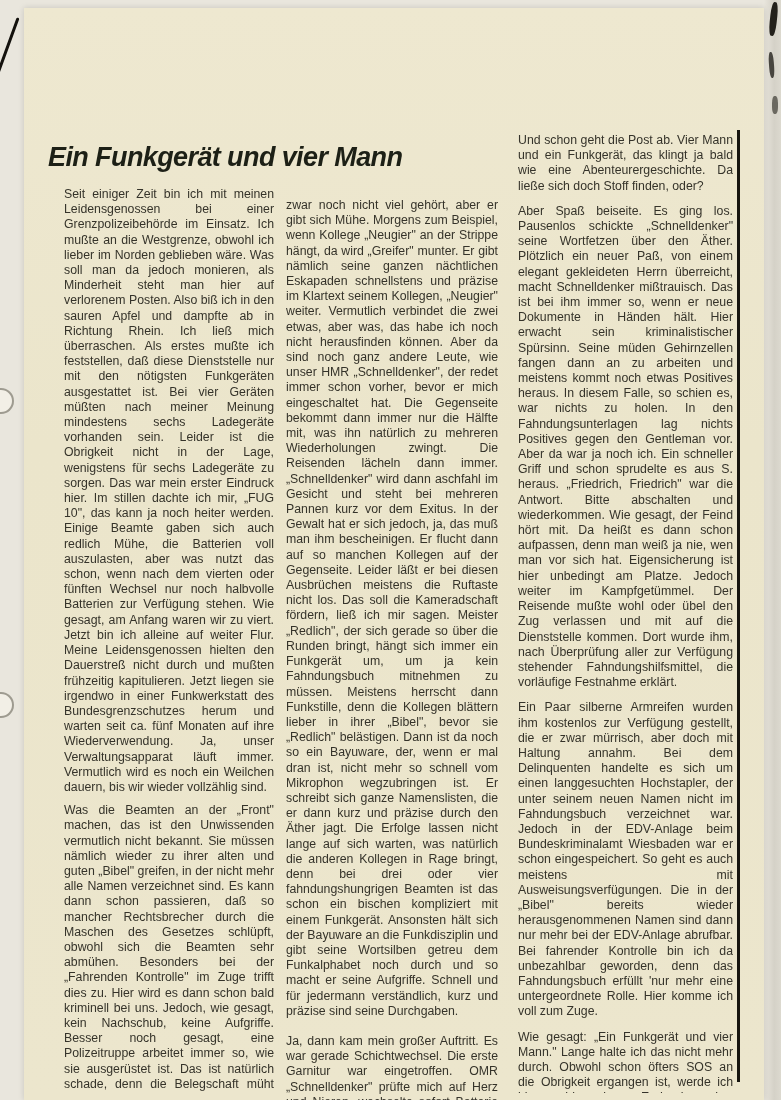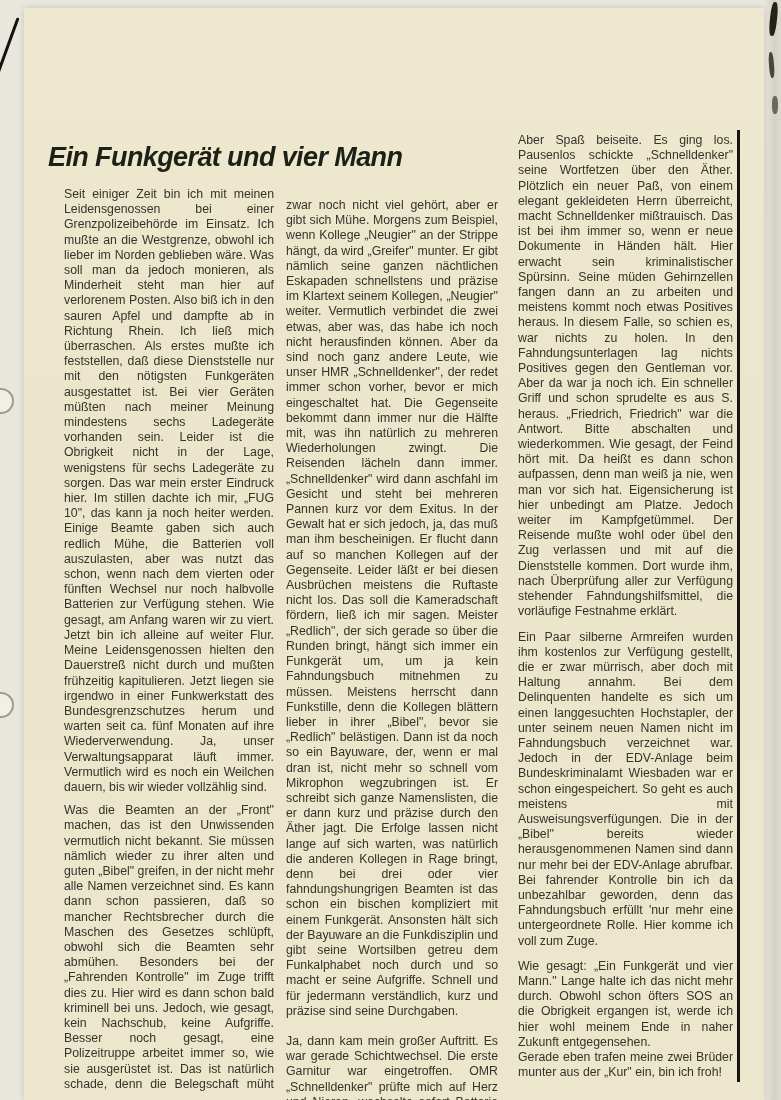--- a/index.html
+++ b/index.html
@@ -75,20 +75,21 @@
     <p class="para">Was die Beamten an der „Front" machen, das ist den Unwissenden vermutlich nicht bekannt. Sie müssen nämlich wieder zu ihrer alten und guten „Bibel" greifen, in der nicht mehr alle Namen verzeichnet sind. Es kann dann schon passieren, daß so mancher Rechtsbrecher durch die Maschen des Gesetzes schlüpft, obwohl sich die Beamten sehr abmühen. Besonders bei der „Fahrenden Kontrolle" im Zuge trifft dies zu. Hier wird es dann schon bald kriminell bei uns. Jedoch, wie gesagt, kein Nachschub, keine Aufgriffe. Besser noch gesagt, eine Polizeitruppe arbeitet immer so, wie sie ausgerüstet ist. Das ist natürlich schade, denn die Belegschaft müht sich redlich ab mit mir. Aber wem sage ich das!!!
 Da ist zum Beispiel unser HMR i. BGS „Greifer". An Statur ein richtiger Germane. Hände wie ein . . . na ja, lassen wir das, aber eine Stimme wie ein Opernsänger. Ja, das liebe ich bei ihm. Er trillert so richtig in meine Membrane, was die Gegenstelle nicht gerade erheitert. Beim dritten Versuch klappt es dann auch prima. Von Funkdisziplin hat er</p>
   </div>
 <div class="col col2">
     <p class="para">zwar noch nicht viel gehört, aber er gibt sich Mühe. Morgens zum Beispiel, wenn Kollege „Neugier" an der Strippe hängt, da wird „Greifer" munter. Er gibt nämlich seine ganzen nächtlichen Eskapaden schnellstens und präzise im Klartext seinem Kollegen, „Neugier" weiter. Vermutlich verbindet die zwei etwas, aber was, das habe ich noch nicht herausfinden können. Aber da sind noch ganz andere Leute, wie unser HMR „Schnelldenker", der redet immer schon vorher, bevor er mich eingeschaltet hat. Die Gegenseite bekommt dann immer nur die Hälfte mit, was ihn natürlich zu mehreren Wiederholungen zwingt. Die Reisenden lächeln dann immer. „Schnelldenker" wird dann aschfahl im Gesicht und steht bei mehreren Pannen kurz vor dem Exitus. In der Gewalt hat er sich jedoch, ja, das muß man ihm bescheinigen. Er flucht dann auf so manchen Kollegen auf der Gegenseite. Leider läßt er bei diesen Ausbrüchen meistens die Ruftaste nicht los. Das soll die Kameradschaft fördern, ließ ich mir sagen. Meister „Redlich", der sich gerade so über die Runden bringt, hängt sich immer ein Funkgerät um, um ja kein Fahndungsbuch mitnehmen zu müssen. Meistens herrscht dann Funkstille, denn die Kollegen blättern lieber in ihrer „Bibel", bevor sie „Redlich" belästigen. Dann ist da noch so ein Bayuware, der, wenn er mal dran ist, nicht mehr so schnell vom Mikrophon wegzubringen ist. Er schreibt sich ganze Namenslisten, die er dann kurz und präzise durch den Äther jagt. Die Erfolge lassen nicht lange auf sich warten, was natürlich die anderen Kollegen in Rage bringt, denn bei drei oder vier fahndungshungrigen Beamten ist das schon ein bischen kompliziert mit einem Funkgerät. Ansonsten hält sich der Bayuware an die Funkdisziplin und gibt seine Wortsilben getreu dem Funkalphabet noch durch und so macht er seine Aufgriffe. Schnell und für jedermann verständlich, kurz und präzise sind seine Durchgaben.</p>
     <p class="para">Ja, dann kam mein großer Auftritt. Es war gerade Schichtwechsel. Die erste Garnitur war eingetroffen. OMR „Schnelldenker" prüfte mich auf Herz und Nieren, wechselte sofort Batterie und schaltete mich auf den richtigen Kanal, denn er wird manchmal ungewollt verdreht. Die Verständigung ist dann gleich null. Die Gegenseite wird auf ihren Einsatz hin überprüft und schon geht's los. Argus 1 von Argus 3 bitte kommen. Ja, das ist richtige Musik für meine Membrane. Dann meldet sich</p>
   </div>
 
 <div class="col col3">
   <div>
+      <p class="para">Und schon geht die Post ab. Vier Mann und ein Funkgerät, das klingt ja bald wie eine Abenteurergeschichte. Da ließe sich doch Stoff finden, oder?</p>
       <p class="para">Aber Spaß beiseite. Es ging los. Pausenlos schickte „Schnelldenker" seine Wortfetzen über den Äther. Plötzlich ein neuer Paß, von einem elegant gekleideten Herrn überreicht, macht Schnelldenker mißtrauisch. Das ist bei ihm immer so, wenn er neue Dokumente in Händen hält. Hier erwacht sein kriminalistischer Spürsinn. Seine müden Gehirnzellen fangen dann an zu arbeiten und meistens kommt noch etwas Positives heraus. In diesem Falle, so schien es, war nichts zu holen. In den Fahndungsunterlagen lag nichts Positives gegen den Gentleman vor. Aber da war ja noch ich. Ein schneller Griff und schon sprudelte es aus S. heraus. „Friedrich, Friedrich" war die Antwort. Bitte abschalten und wiederkommen. Wie gesagt, der Feind hört mit. Da heißt es dann schon aufpassen, denn man weiß ja nie, wen man vor sich hat. Eigensicherung ist hier unbedingt am Platze. Jedoch weiter im Kampfgetümmel. Der Reisende mußte wohl oder übel den Zug verlassen und mit auf die Dienststelle kommen. Dort wurde ihm, nach Überprüfung aller zur Verfügung stehender Fahndungshilfsmittel, die vorläufige Festnahme erklärt.</p>
       <p class="para">Ein Paar silberne Armreifen wurden ihm kostenlos zur Verfügung gestellt, die er zwar mürrisch, aber doch mit Haltung annahm. Bei dem Delinquenten handelte es sich um einen langgesuchten Hochstapler, der unter seinem neuen Namen nicht im Fahndungsbuch verzeichnet war. Jedoch in der EDV-Anlage beim Bundeskriminalamt Wiesbaden war er schon eingespeichert. So geht es auch meistens mit Ausweisungsverfügungen. Die in der „Bibel" bereits wieder herausgenommenen Namen sind dann nur mehr bei der EDV-Anlage abrufbar. Bei fahrender Kontrolle bin ich da unbezahlbar geworden, denn das Fahndungsbuch erfüllt 'nur mehr eine untergeordnete Rolle. Hier komme ich voll zum Zuge.</p>
       <p class="para">Wie gesagt: „Ein Funkgerät und vier Mann." Lange halte ich das nicht mehr durch. Obwohl schon öfters SOS an die Obrigkeit ergangen ist, werde ich hier wohl meinem Ende in naher Zukunft entgegensehen.
 Gerade eben trafen meine zwei Brüder munter aus der „Kur" ein, bin ich froh!</p>
     </div>
 
 </div>
 
 <div class="column-rule"></div>
 <div class="right-margin-strip">

